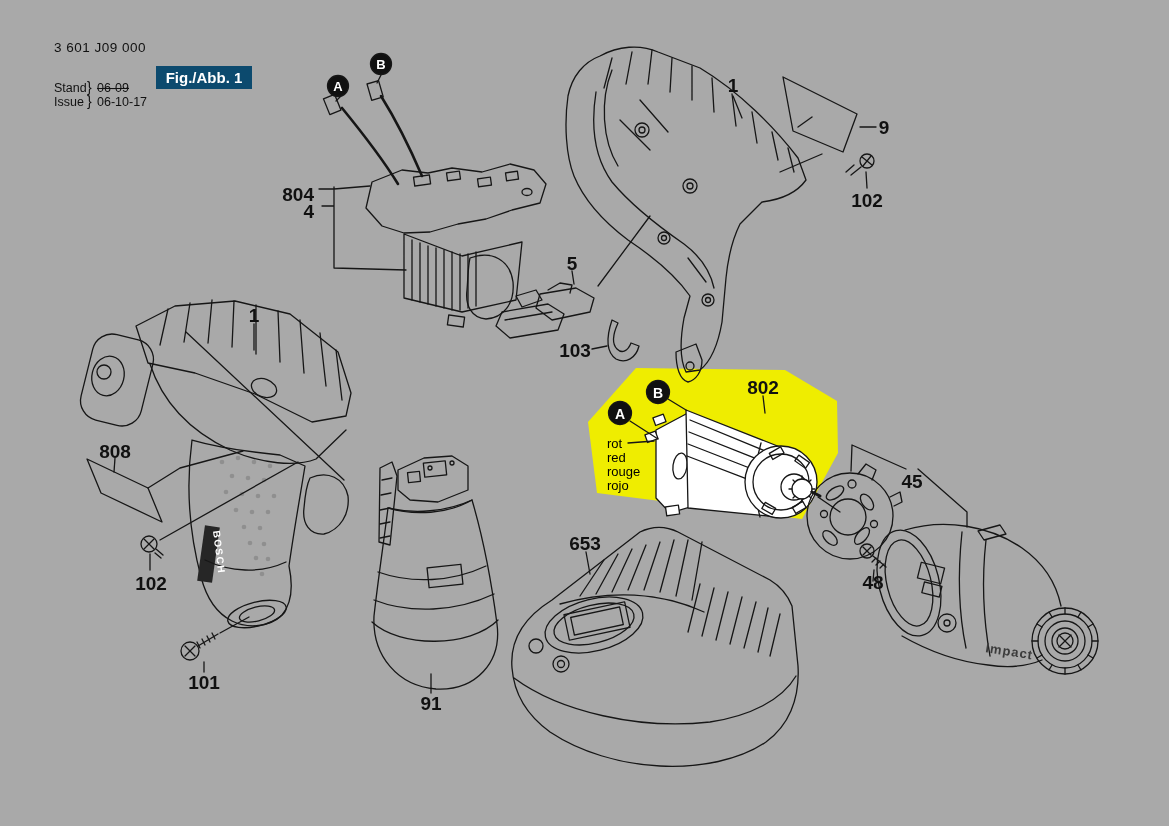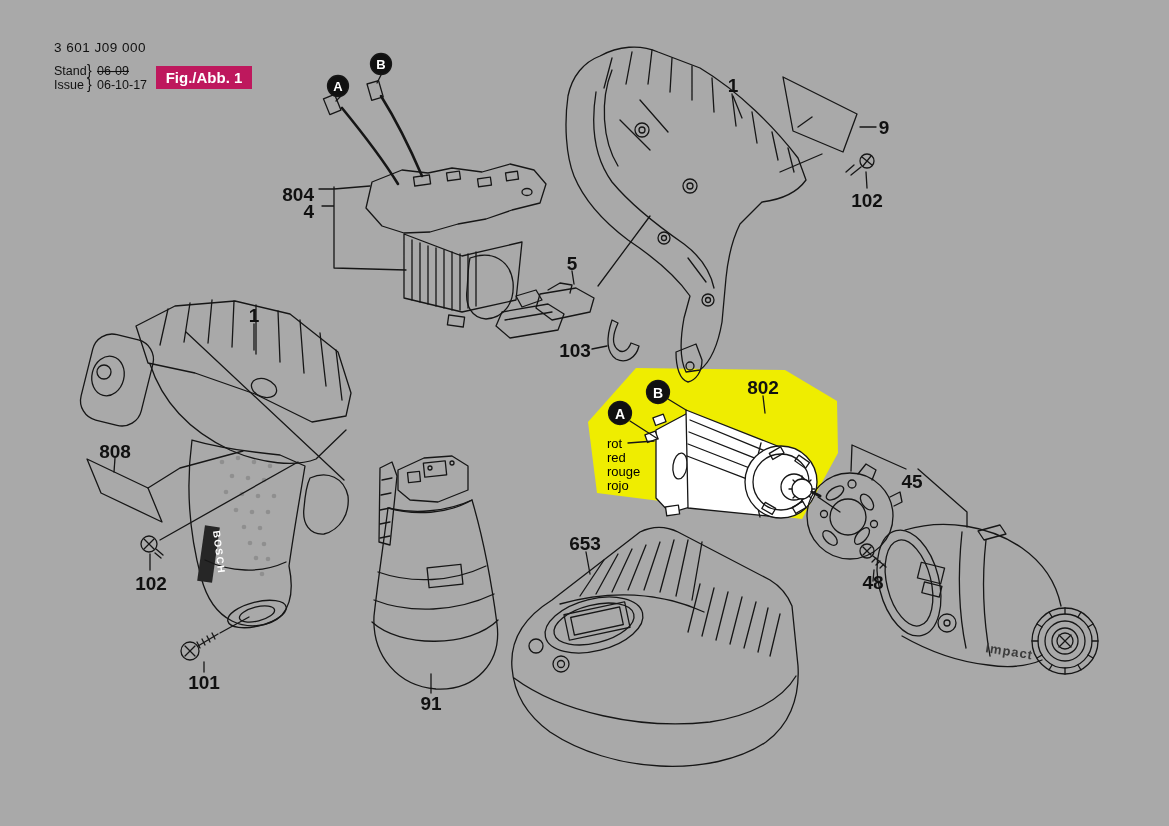--- a/index.html
+++ b/index.html
@@ -10,28 +10,28 @@
     color:#111;
   }
   .stage svg{position:absolute;left:0;top:0;}
   .plbl{
     position:absolute;transform:translate(-50%,-50%);
     font-size:19px;font-weight:bold;color:#111;white-space:nowrap;
     line-height:1;
   }
   .plbl.ra{transform:none;text-align:right;width:44px;}
   .hdr{position:absolute;left:54px;top:40px;font-size:13.5px;color:#111;}
-  .hdr-doc{letter-spacing:.5px;margin-bottom:9px;}
+  .hdr-doc{letter-spacing:.5px;margin-bottom:26px;}
   .hdr-row{display:flex;align-items:flex-end;height:14px;font-size:12.5px;}
   .hdr-row .lab{width:33px;}
   .hdr-row .brace{width:10px;font-size:14px;}
   .strike{text-decoration:line-through;}
   .figbox{
     position:absolute;left:156px;top:66px;width:96px;height:23px;
-    background:#be185d;color:#fff;font-weight:bold;font-size:15px;
+    background:#0c4a6e;color:#fff;font-weight:bold;font-size:15px;
     display:flex;align-items:center;justify-content:center;
   }
   .wirecolor{
     position:absolute;font-size:13px;color:#000000;line-height:1;white-space:nowrap;
   }
   .footer{
     position:absolute;left:983px;top:720px;font-size:12.5px;
     line-height:15.5px;color:#1c1c1c;white-space:nowrap;
   }
 </style>

